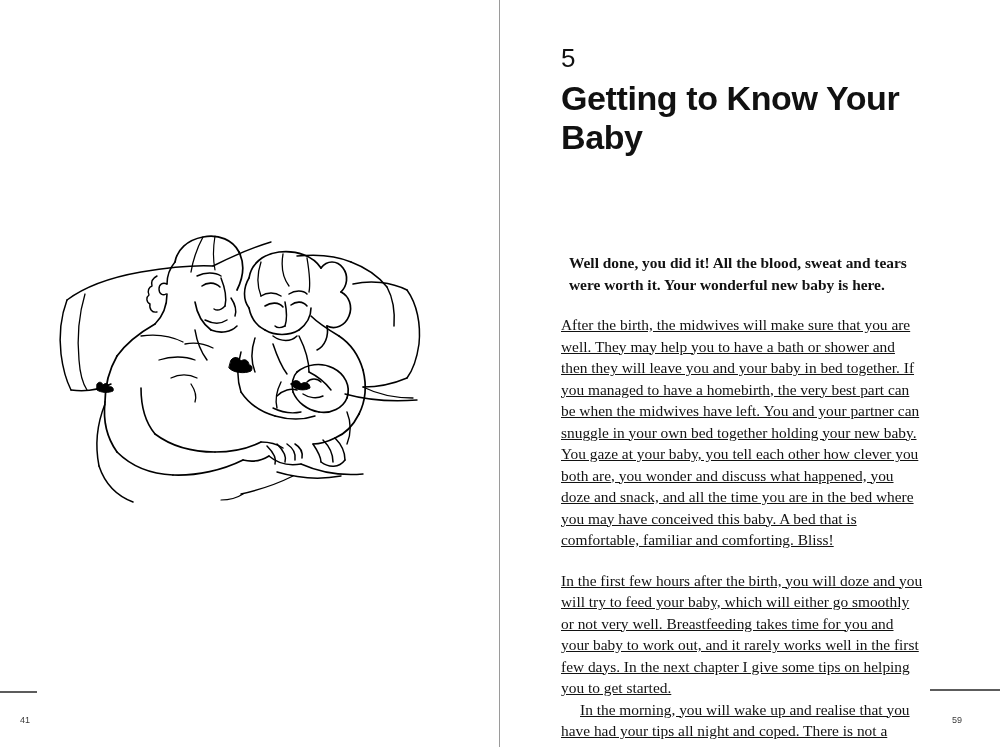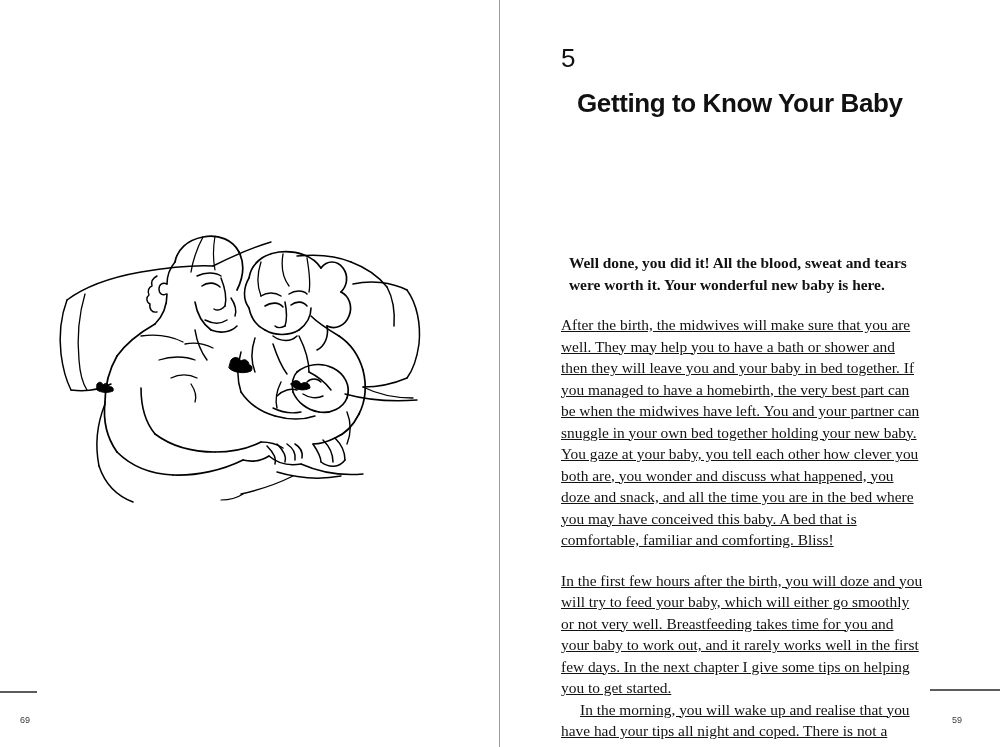--- a/index.html
+++ b/index.html
@@ -59,25 +59,25 @@
     font-family: "Liberation Sans", sans-serif;
     font-size: 26px;
     font-weight: 400;
     color: #111111;
     line-height: 1.1;
     margin: 0 0 6px 0;
     letter-spacing: 0px;
   }
   .chapter-title {
     font-family: "Liberation Sans", sans-serif;
-    font-size: 26px;
+    font-size: 34px;
     font-weight: 700;
     color: #111111;
     line-height: 1.15;
-    margin: 16px;
+    margin: 0;
     letter-spacing: -0.4px;
   }
 
   .body-block {
     position: absolute;
     left: 61px;
     top: 252px;
     width: 362px;
   }
   .lede {
@@ -251,21 +251,21 @@
         <path d="M60 172 C52 192, 50 214, 54 234" stroke-width="1.5"></path>
         <path d="M54 234 C60 252, 72 264, 88 270" stroke-width="1.5"></path>
         <path d="M232 240 C252 246, 274 248, 296 244" stroke-width="1.5"></path>
         <path d="M256 232 C274 240, 296 244, 318 242" stroke-width="1.4"></path>
         <path d="M196 262 C214 258, 232 252, 248 244" stroke-width="1.3"></path>
         <path d="M176 268 C184 268, 192 266, 198 262" stroke-width="1.2"></path>
       </svg>
     </div>
 
     <div class="folio-rule rule-left"></div>
-    <div class="folio folio-left">69</div>
+    <div class="folio folio-left">41</div>
   </div>
 
   <div class="gutter-line"></div>
 
   <div class="page page-right">
 
     <div class="chapter-block">
       <div class="chapter-number">5</div>
       <h1 class="chapter-title">Getting to Know Your Baby</h1>
     </div>

